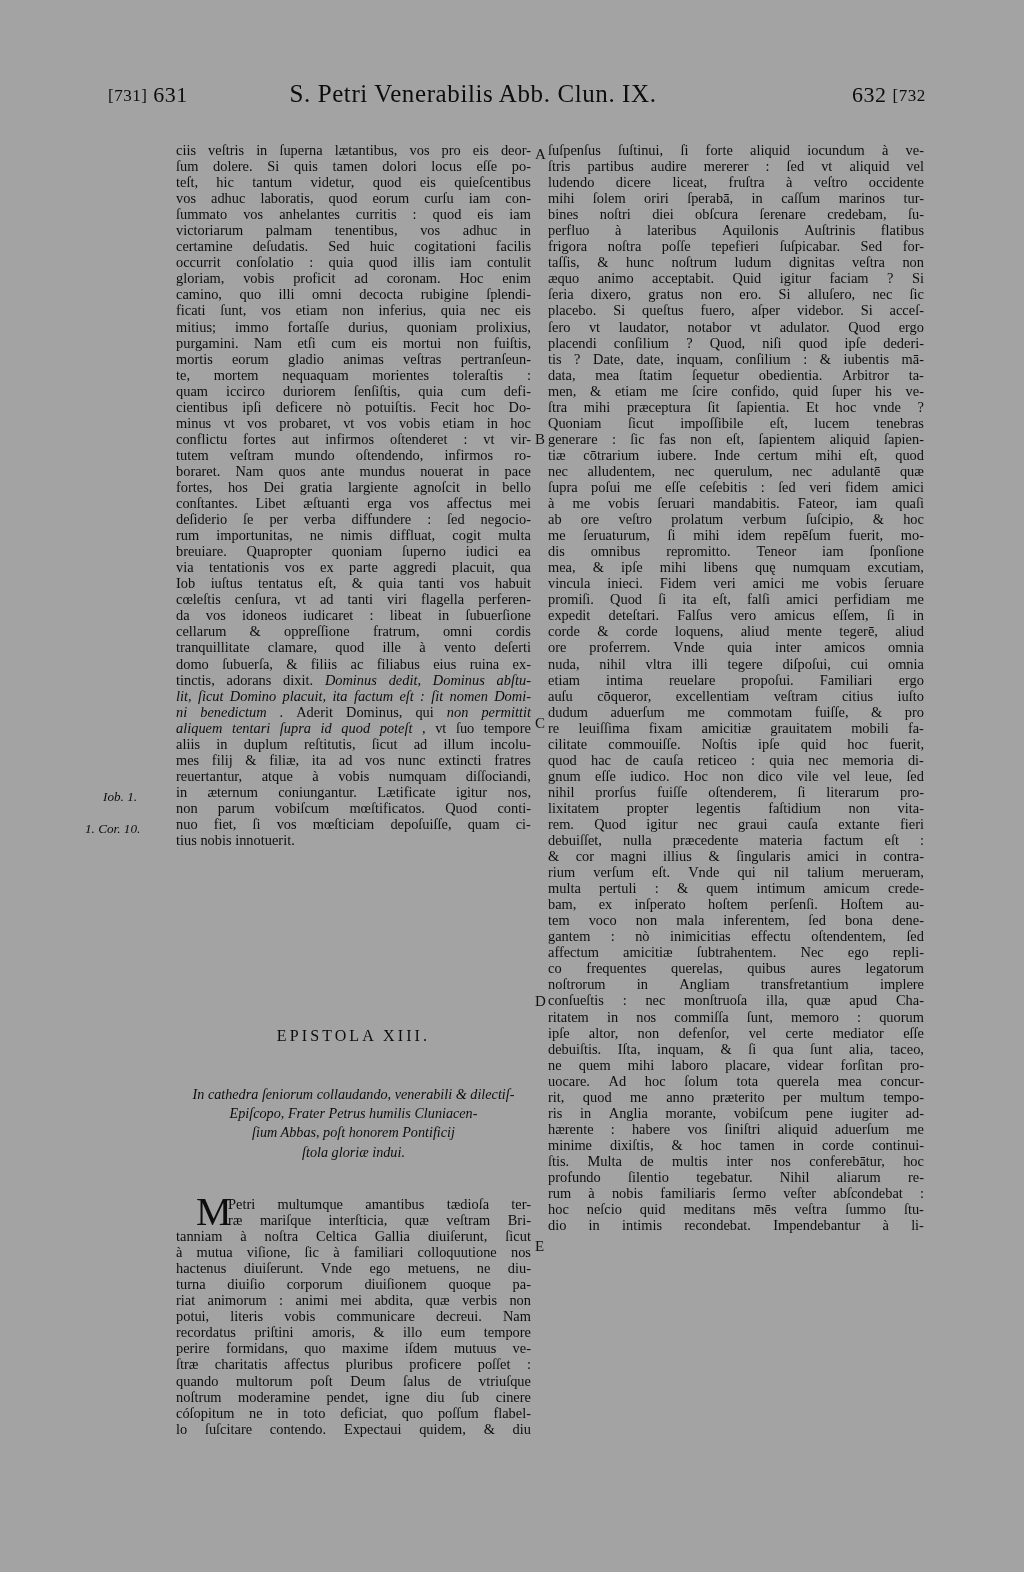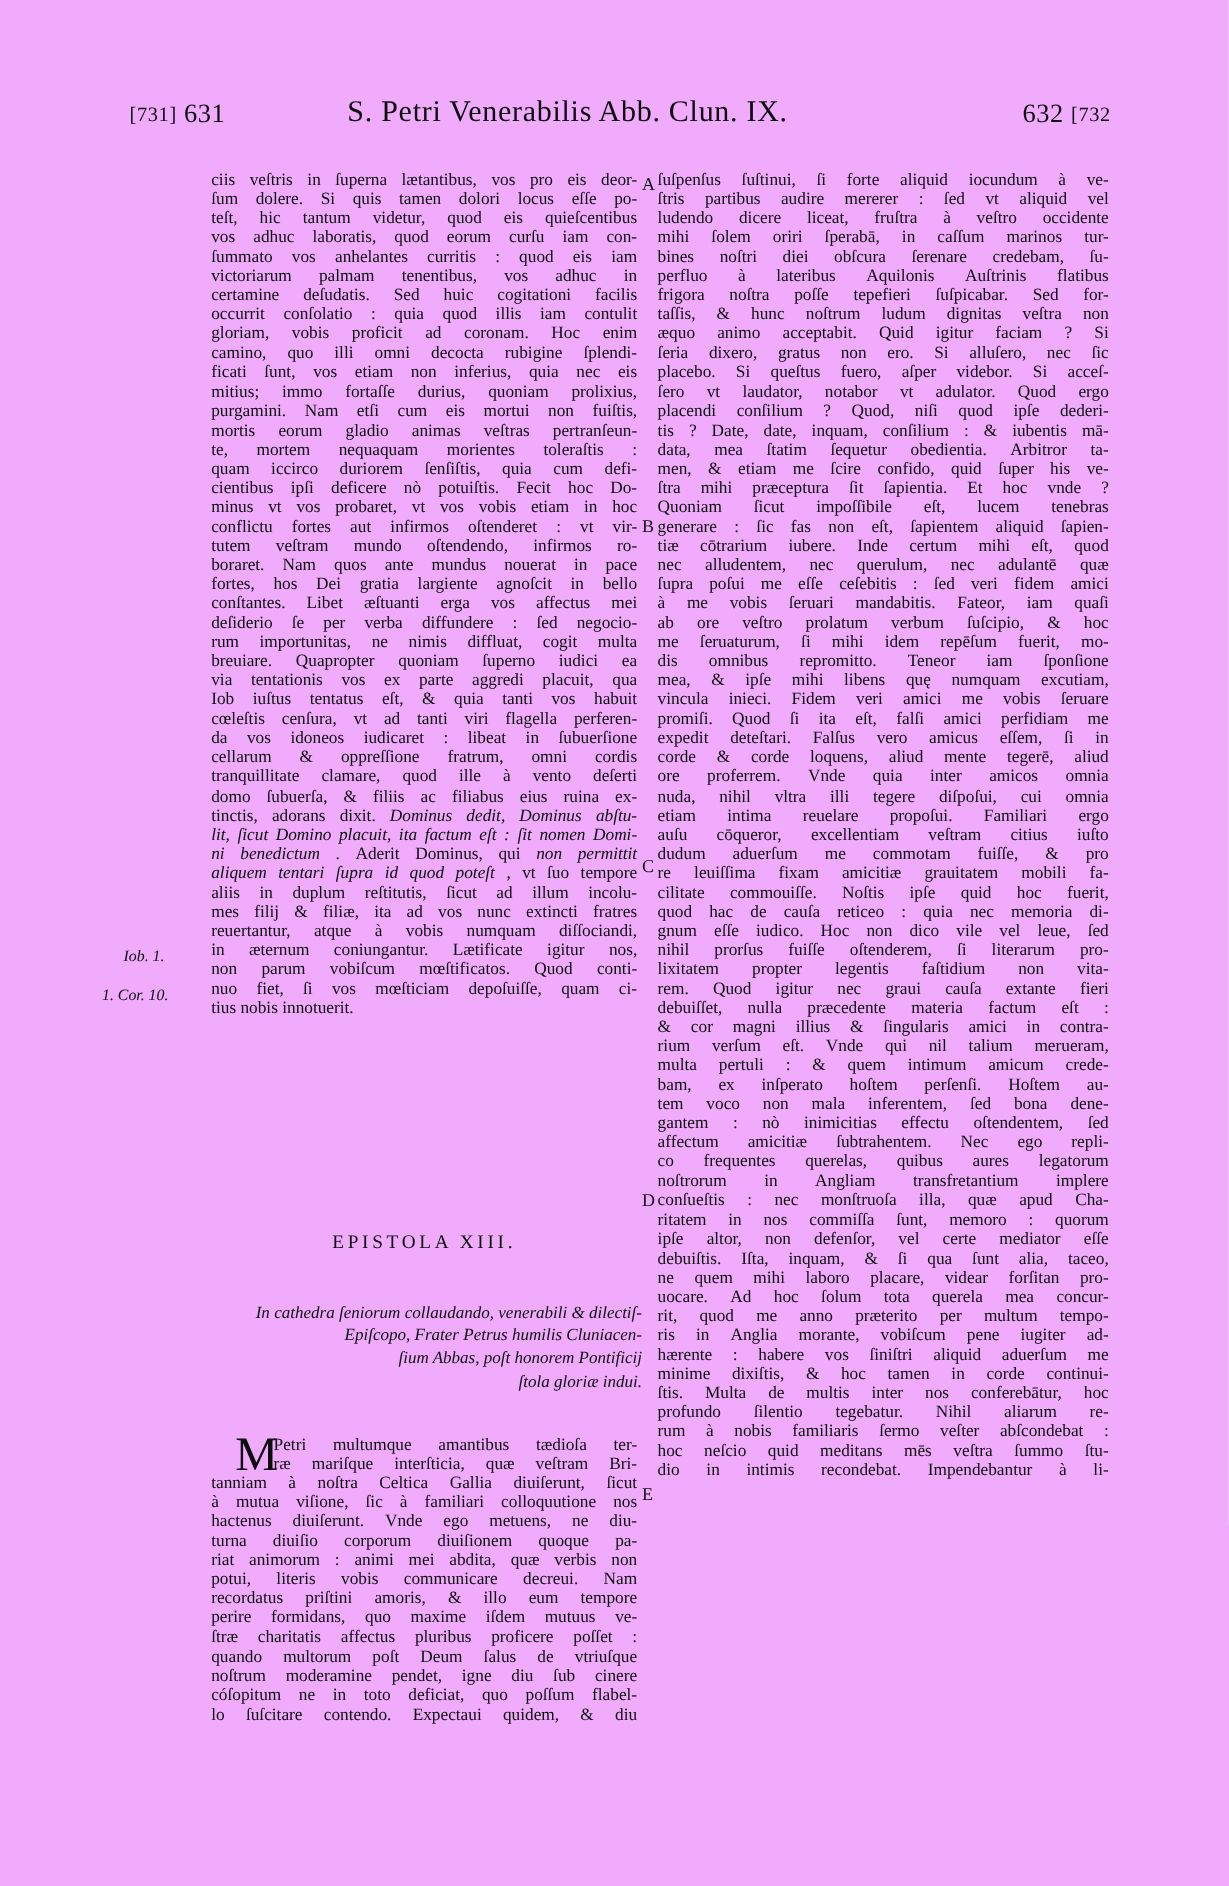--- a/index.html
+++ b/index.html
@@ -12,21 +12,21 @@
     height: 1572px;
     position: relative;
     font-family: "Liberation Serif", "DejaVu Serif", serif;
     color: #0d0d0d;
     overflow: hidden;
   }
 
   .page {
     position: absolute;
     inset: 0;
-    background: #f0abfc;
+    background: #a3a3a3;
   }
 
   
   .runhead {
     position: absolute;
     top: 82px;
     left: 0;
     width: 1024px;
     height: 34px;
   }
@@ -125,21 +125,21 @@
   .epistola-sub {
     position: absolute;
     left: 172px;
     top: 1085px;
     width: 363px;
     text-align: center;
     font-style: italic;
     font-size: 14.2px;
     line-height: 19.2px;
   }
-  .epistola-sub div { white-space: nowrap; text-align: right; }
+  .epistola-sub div { white-space: nowrap; }
 
   
   .dropcap-block {
     position: absolute;
     left: 176px;
     top: 1196px;
     width: 355px;
     font-size: 14.4px;
     line-height: 16.05px;
   }

